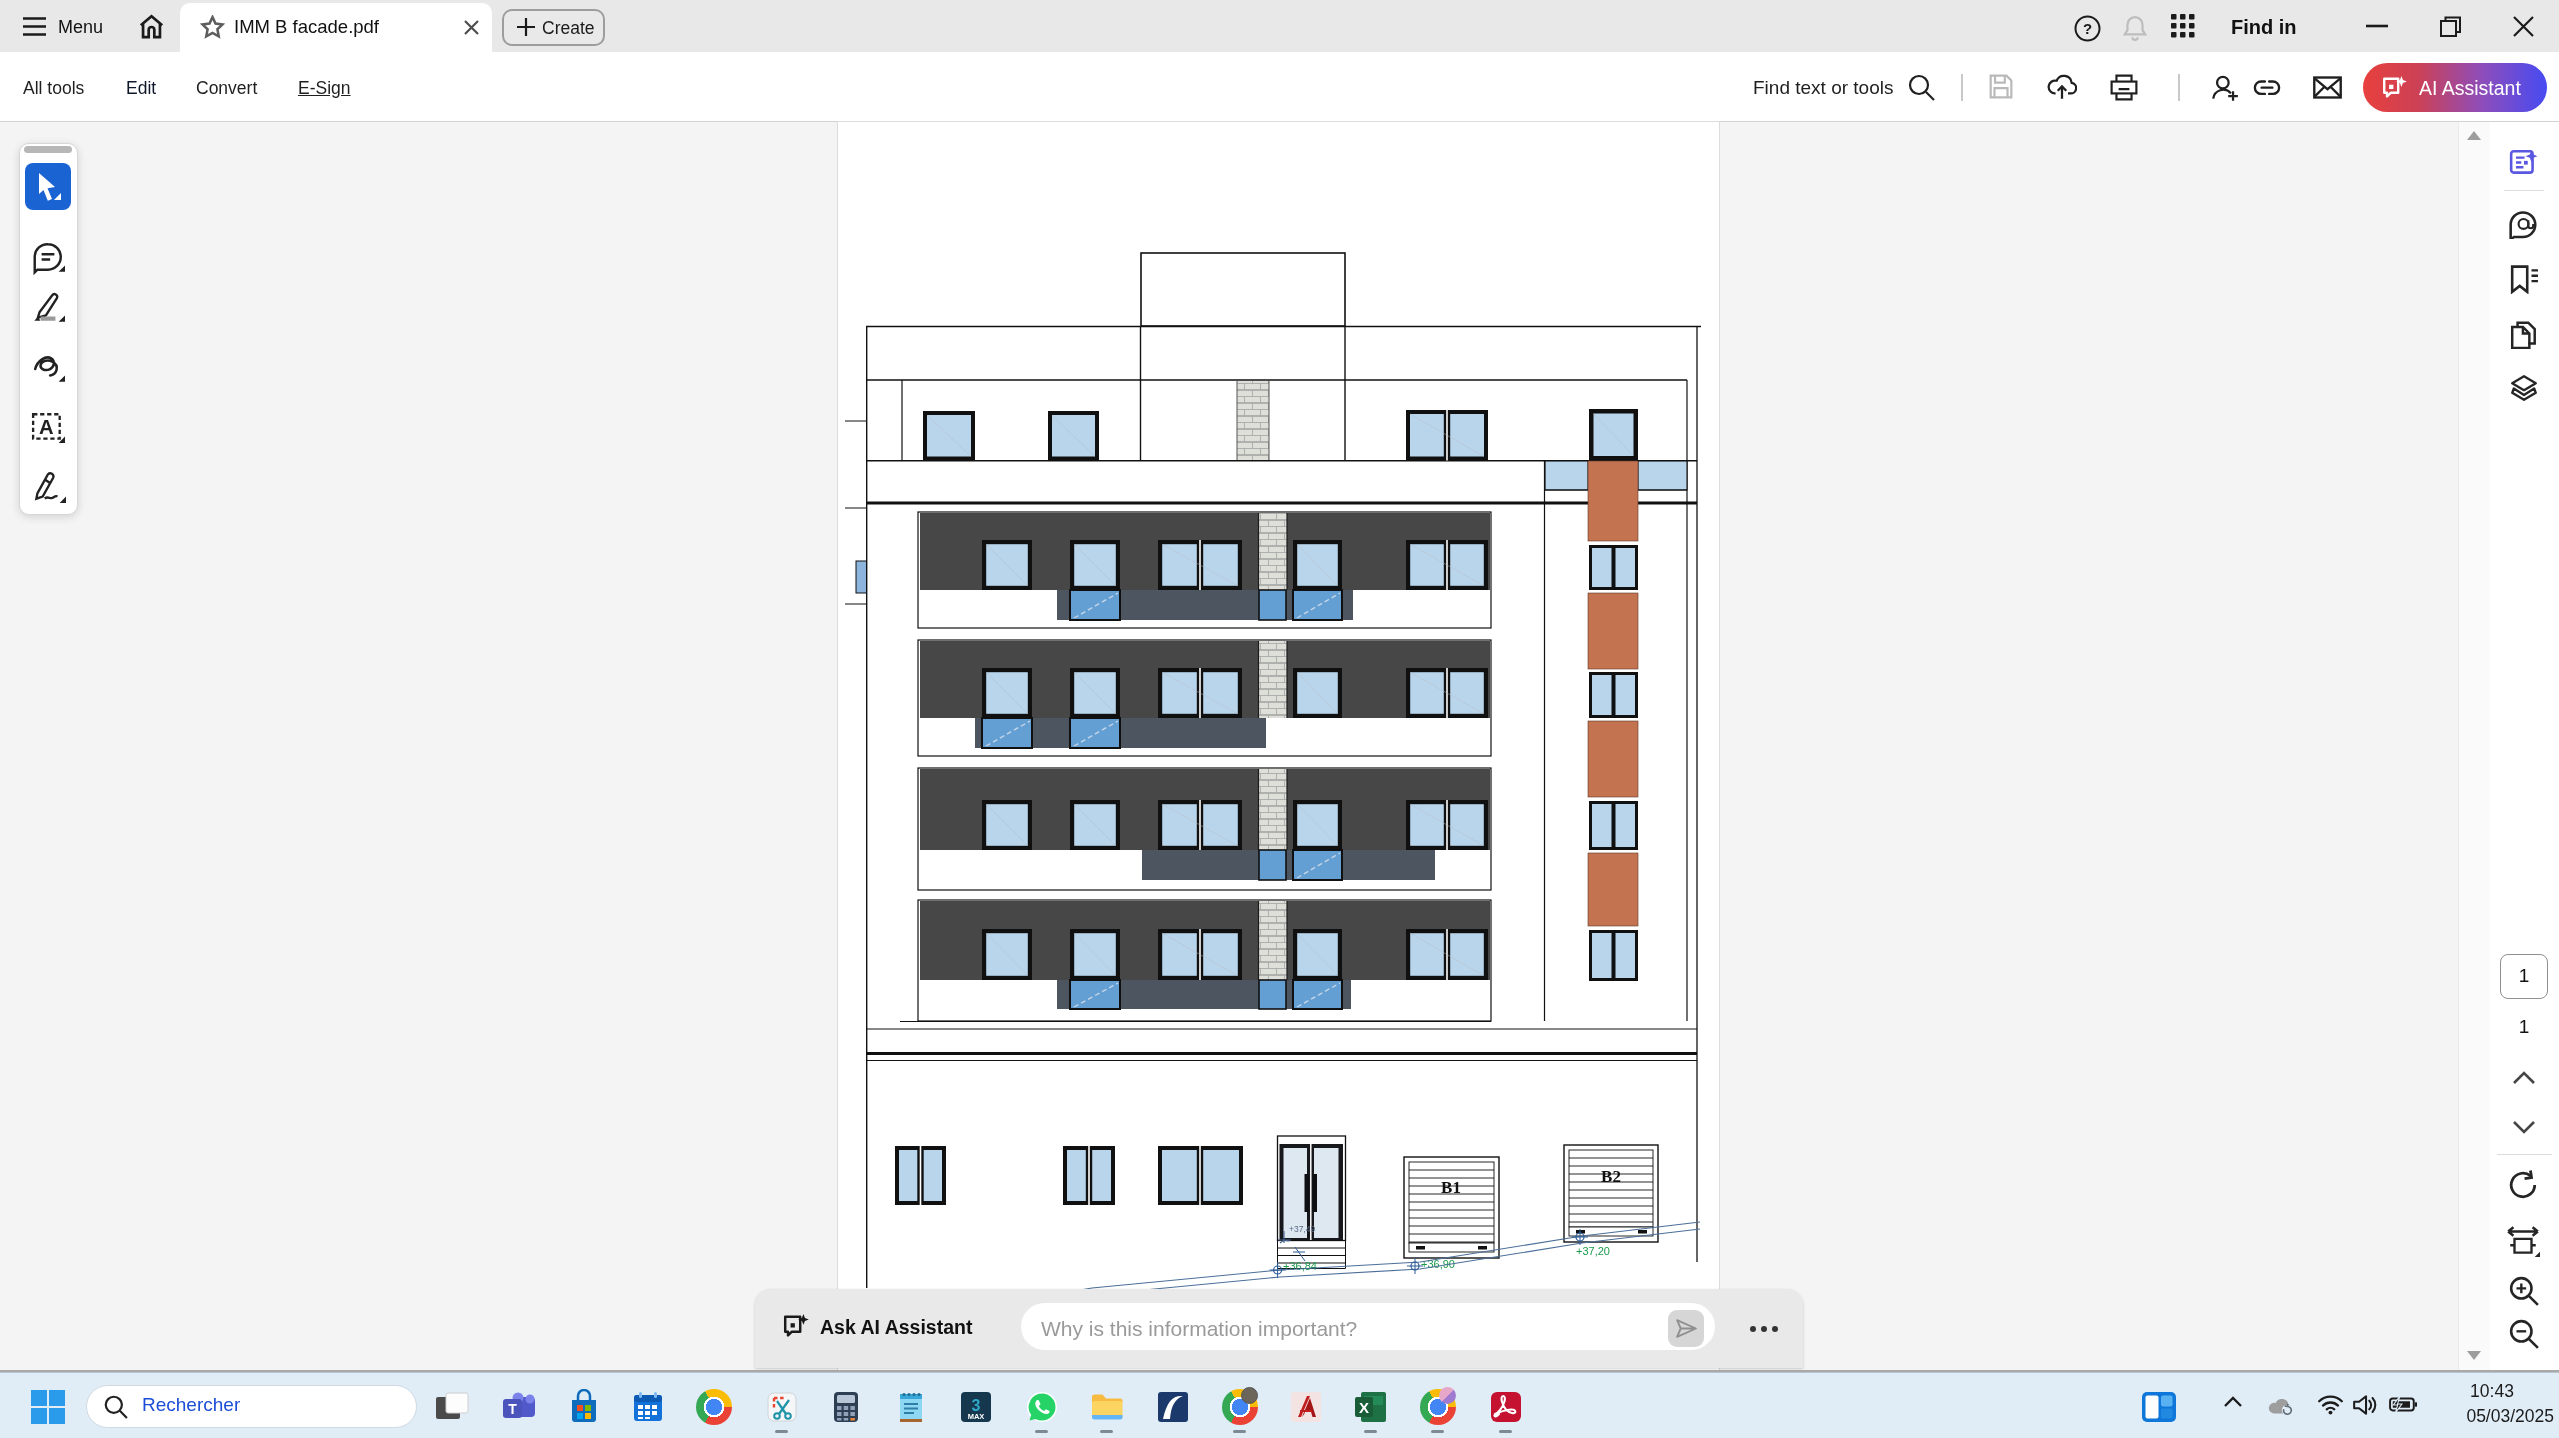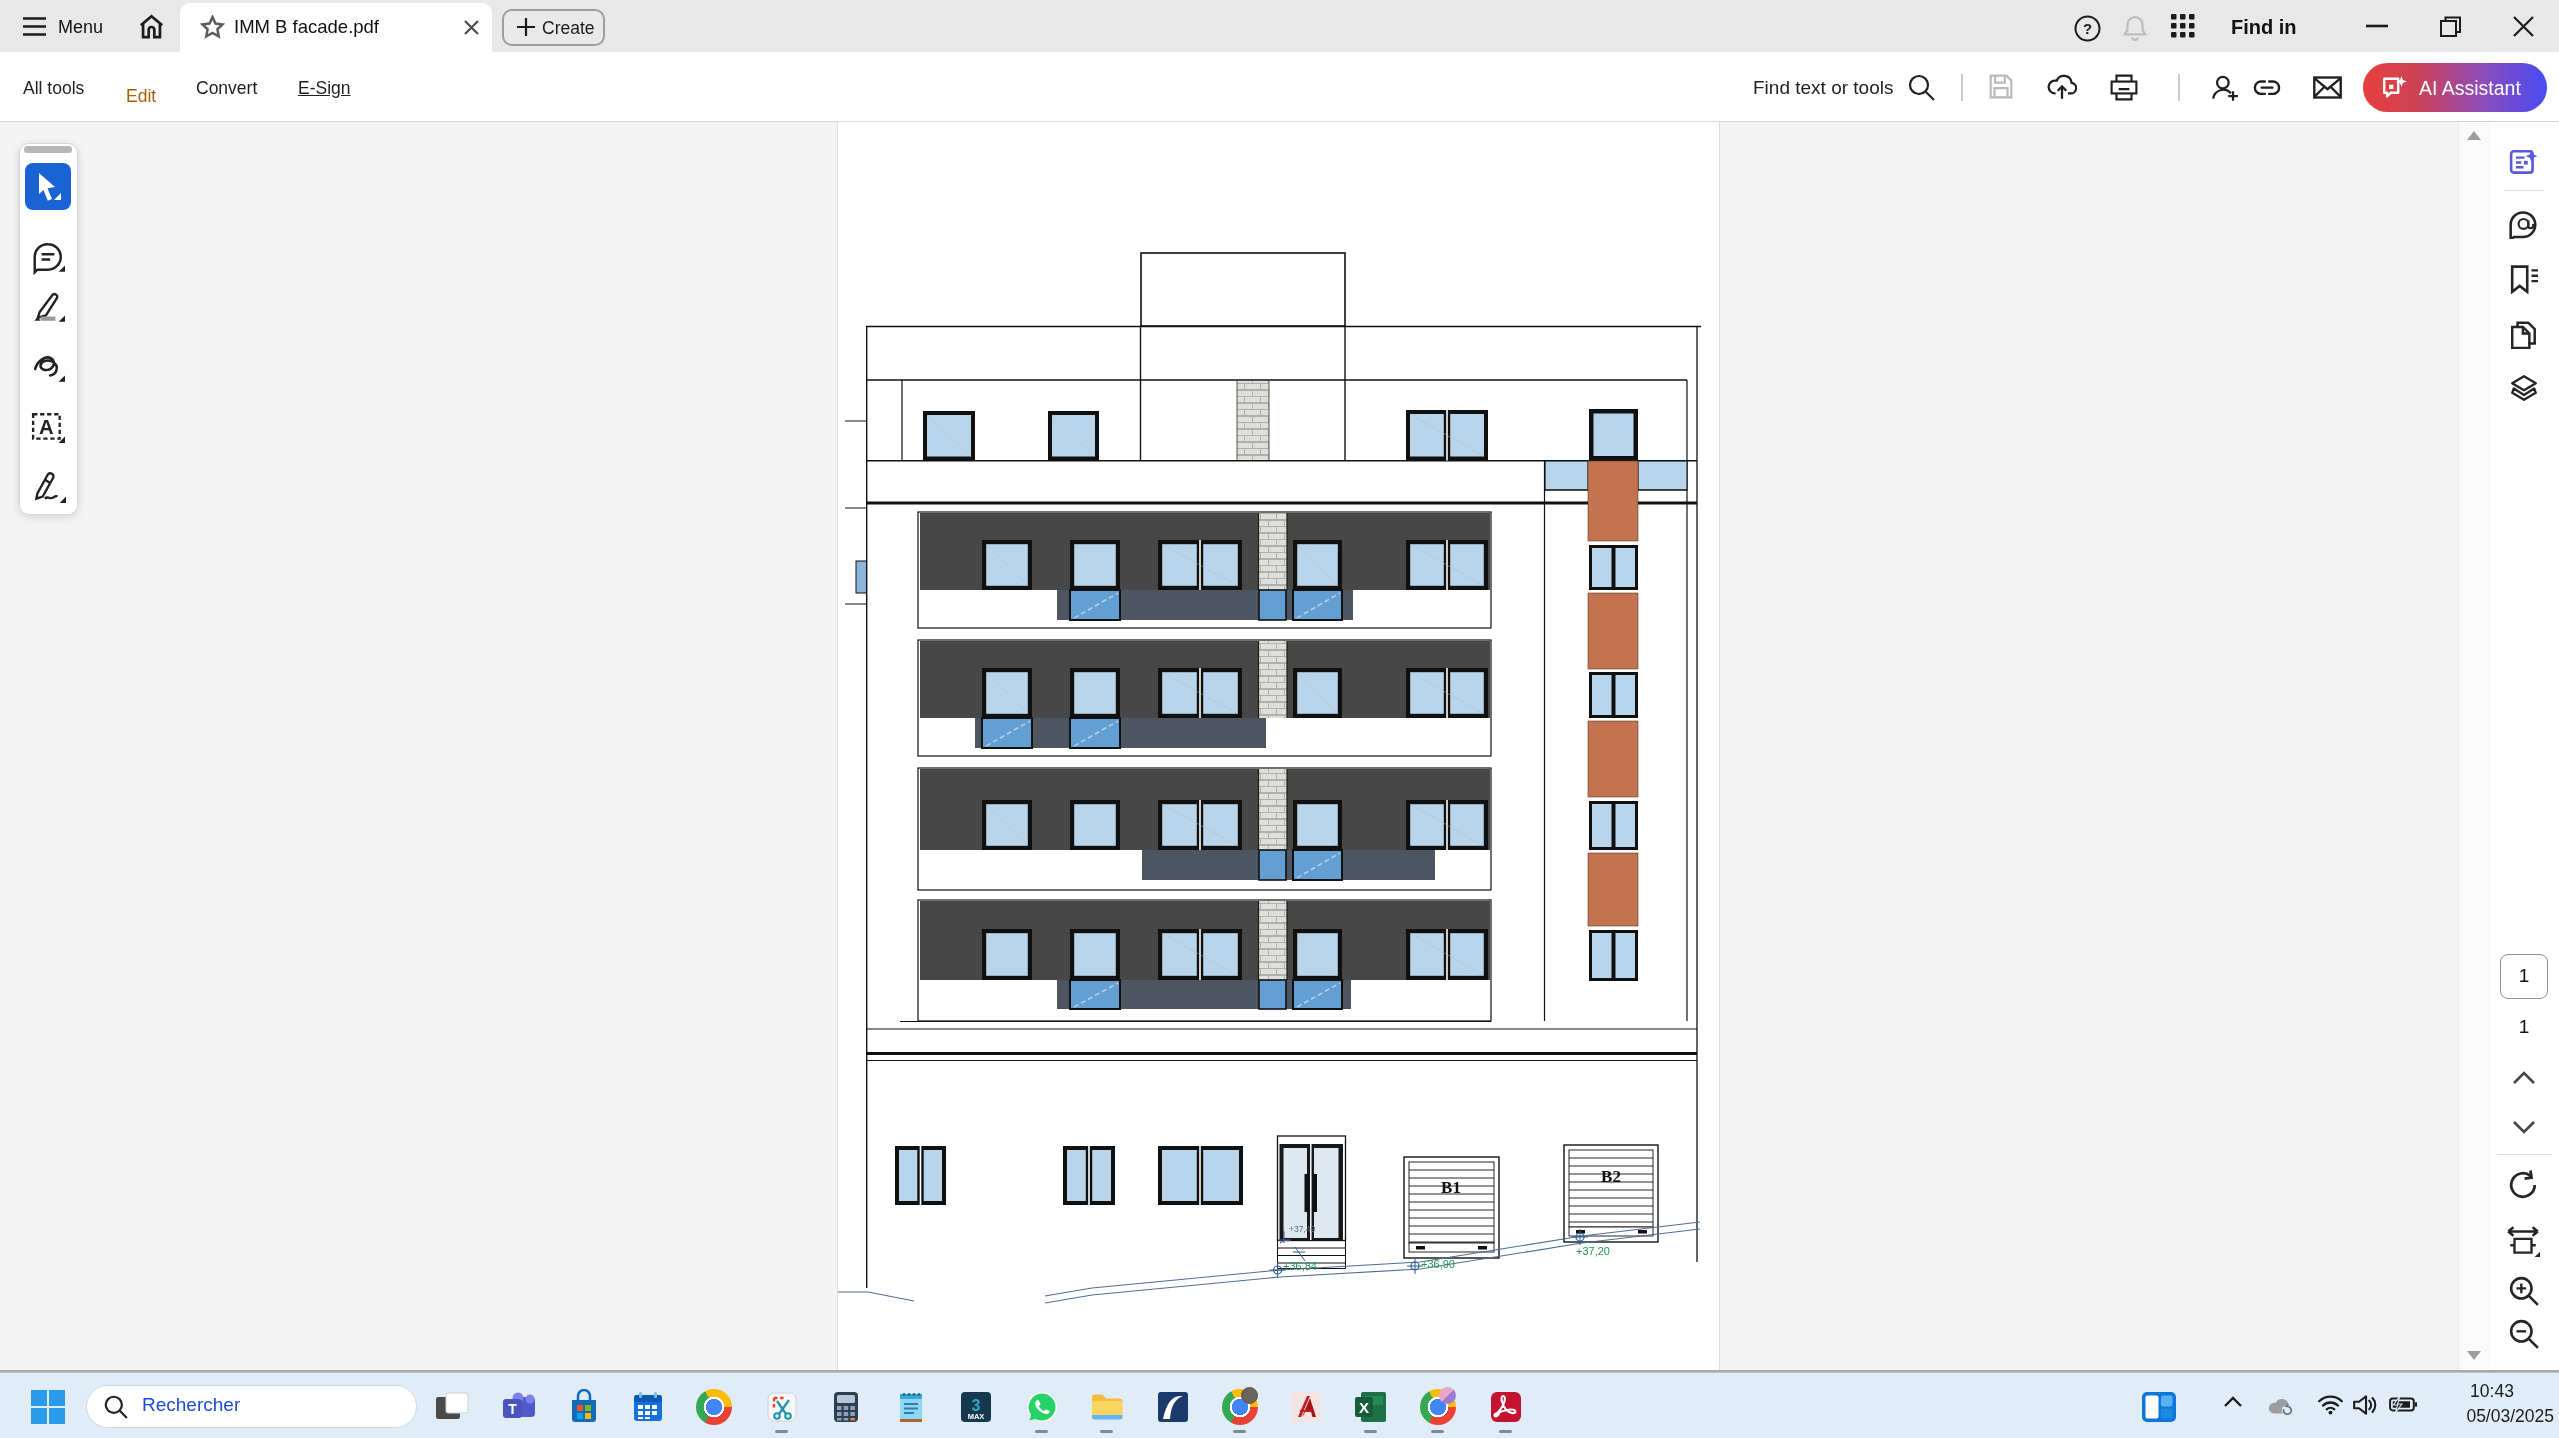--- a/index.html
+++ b/index.html
@@ -85,21 +85,21 @@
   </svg>
 
 <svg class="abs" style="left:2513px;top:16px" width="21" height="21">
     <path d="M1,1 L20,20 M20,1 L1,20" stroke="#1b1b1b" stroke-width="2.2"></path>
   </svg>
 
 <div id="toolrow"></div>
 
 <div class="abs" style="left:23px;top:78px;font-size:17.5px;color:#1f1f1f;">All tools</div>
 
-<div class="abs" style="left:126px;top:86px;font-size:17.5px;color:#a16207;">Edit</div>
+<div class="abs" style="left:126px;top:78px;font-size:17.5px;color:#0f172a;">Edit</div>
 
 <div class="abs" style="left:196px;top:78px;font-size:17.5px;color:#1f1f1f;">Convert</div>
 
 <div class="abs" style="left:298px;top:78px;font-size:17.5px;color:#1f1f1f;text-decoration:underline;">E-Sign</div>
 
 <div class="abs" style="left:1753px;top:77px;font-size:19px;color:#1f1f1f;">Find text or tools</div>
 
 <svg class="abs" style="left:1908px;top:74px" width="27" height="27">
     <circle cx="11" cy="11" r="9" fill="none" stroke="#1f1f1f" stroke-width="2.2"></circle>
     <path d="M18,18 L26,26" stroke="#1f1f1f" stroke-width="2.2"></path>
@@ -565,20 +565,45 @@
       <path d="M18.5,18.5 L27,27" stroke="#252525" stroke-width="2.4"></path>
       <path d="M11.5,7 v9 M7,11.5 h9" stroke="#252525" stroke-width="2.2"></path>
     </svg>
 
 <svg class="abs" style="left:2509px;top:1197px" width="30" height="30" viewBox="0 0 28 28">
       <circle cx="11.5" cy="11.5" r="9.5" fill="none" stroke="#252525" stroke-width="2.4"></circle>
       <path d="M18.5,18.5 L27,27" stroke="#252525" stroke-width="2.4"></path>
       <path d="M7,11.5 h9" stroke="#252525" stroke-width="2.2"></path>
     </svg>
 
+<div id="aibar">
+
+<svg class="abs" style="left:27px;top:24px" width="30" height="29" viewBox="0 0 28 27">
+        <path d="M3,3.5 h14 v14 h-8 l-3.4,3.4 v-3.4 H3 z" fill="none" stroke="#1a1a1a" stroke-width="2.3" stroke-linejoin="round"></path>
+        <path d="M20,1 l1.4,3.6 3.6,1.4 -3.6,1.4 -1.4,3.6 -1.4,-3.6 -3.6,-1.4 3.6,-1.4 z" fill="#1a1a1a"></path>
+        <rect x="8" y="9.5" width="4" height="4" fill="#1a1a1a"></rect>
+      </svg>
+
+<div class="abs" style="left:65px;top:27px;font-size:19.5px;font-weight:bold;color:#111;">Ask AI Assistant</div>
+
+<div id="aiinput"></div>
+
+<div class="abs" style="left:286px;top:28px;font-size:21px;color:#9a9a9a;">Why is this information important?</div>
+
+<div class="abs" style="left:913px;top:21px;width:36px;height:37px;background:#d6d6d6;border-radius:9px;"></div>
+<svg class="abs" style="left:920px;top:29px" width="23" height="21" viewBox="0 0 22 20">
+        <path d="M2,18 L20,10 L2,2 L5.5,10 Z M5.5,10 H20" fill="none" stroke="#8f8f8f" stroke-width="1.8" stroke-linejoin="round"></path>
+      </svg>
+
+<svg class="abs" style="left:994px;top:36px" width="32" height="8">
+        <circle cx="4" cy="4" r="3" fill="#333"></circle>
+        <circle cx="15" cy="4" r="3" fill="#333"></circle>
+        <circle cx="26" cy="4" r="3" fill="#333"></circle>
+      </svg>
+</div>
 </div>
 
 <div class="abs" style="left:0;top:1370px;width:2559px;height:2px;background:#a9a9a9;"></div>
 
 <div id="taskbar"></div>
 
 <svg class="ticon" style="left:30px">
     <rect x="1" y="1" width="16" height="16" fill="#2a9bea"></rect>
     <rect x="19" y="1" width="16" height="16" fill="#2a9bea"></rect>
     <rect x="1" y="19" width="16" height="16" fill="#2a9bea"></rect>

